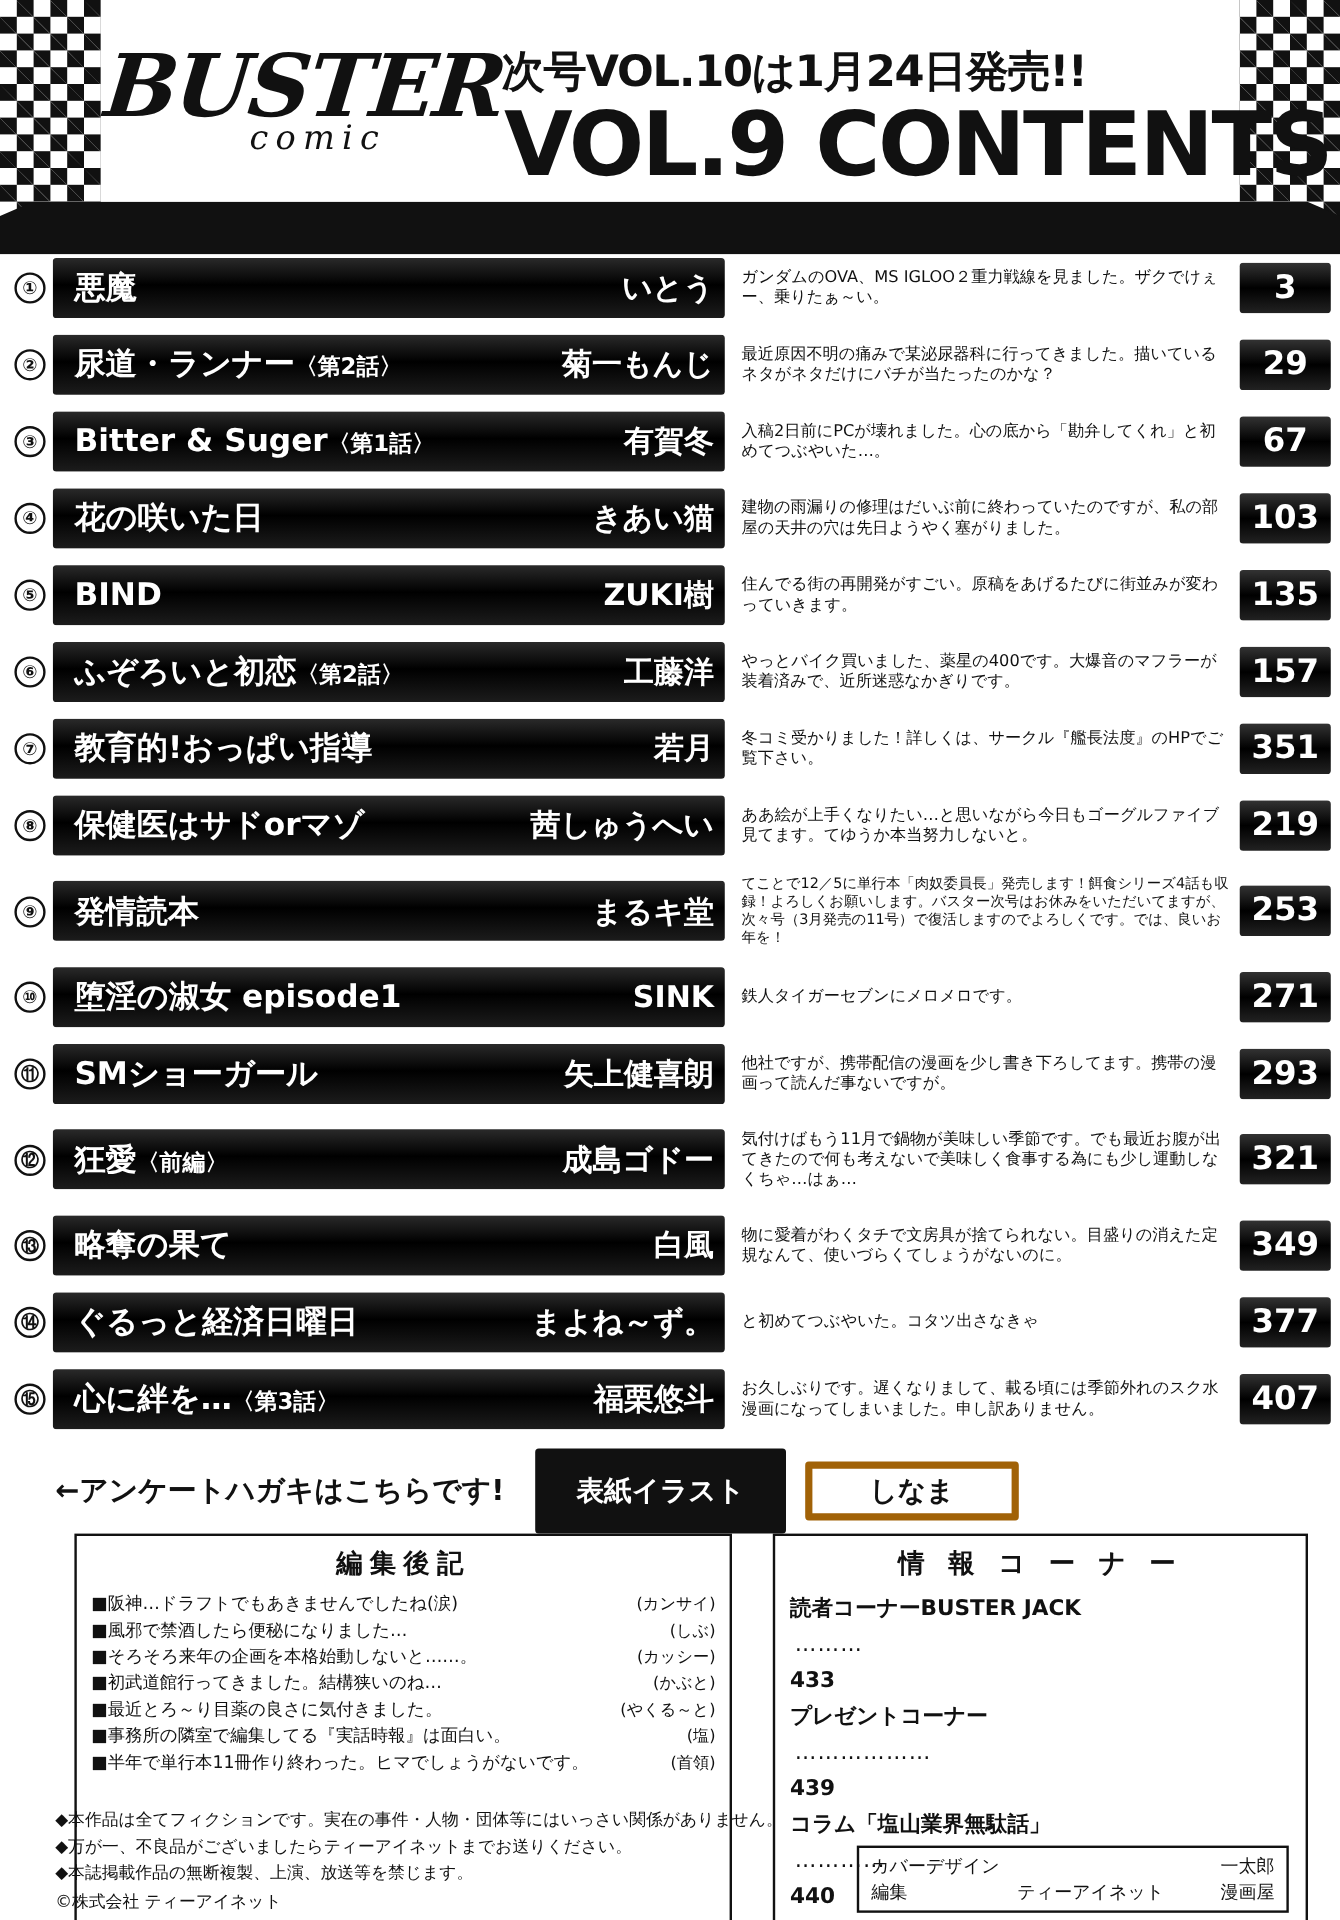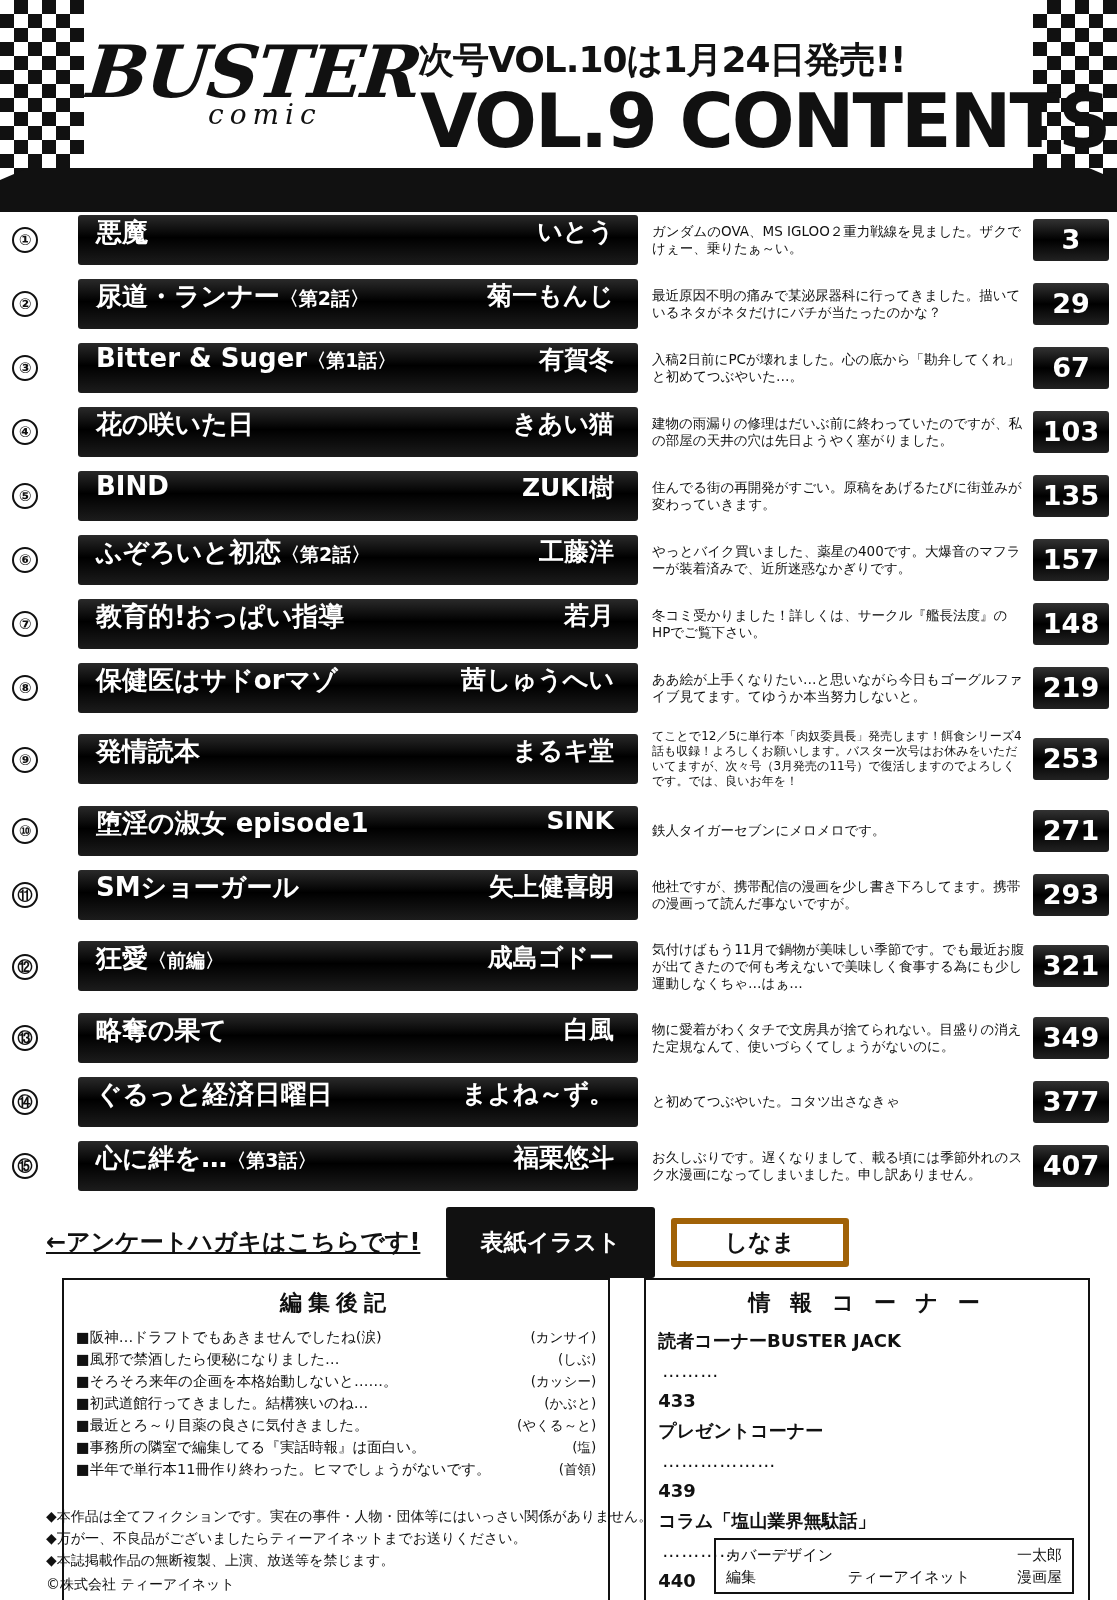--- a/index.html
+++ b/index.html
@@ -106,27 +106,26 @@
     border-radius:50%;
     width:26px; height:26px;
     line-height:22px;
     font-size:15px;
   }
   .bar {
     flex:0 0 560px;
     height:50px;
     background:#111;
     display:flex;
-    align-items:flex-start;
+    align-items:center;
     justify-content:space-between;
-    padding:0 24px 0 18px;
+    padding:0 9px 0 18px;
     border-radius:3px;
     position:relative;
     background-image:linear-gradient(180deg,#2a2a2a 0%,#000 45%,#1c1c1c 100%);
-    margin-left:34px;
   }
   .title {
     color:#fff;
     font-size:26px;
     font-weight:bold;
     white-space:nowrap;
     letter-spacing:0px;
   }
   .title .sub {
     font-size:19px;
@@ -165,21 +164,20 @@
 
   
   .mid-row {
     position:absolute; left:0; top:1222px; width:1117px; height:40px;
     display:flex; align-items:center;
   }
   .q-text {
     font-size:24px; font-weight:bold; color:#111;
     margin-left:46px;
     white-space:nowrap;
-    text-decoration:underline;
   }
   .cover-label {
     margin-left:26px;
     background:#111;
     color:#fff;
     font-size:23px;
     font-weight:bold;
     padding:20px 34px;
     border-radius:3px;
   }
@@ -349,21 +347,21 @@
     <div class="page">157</div>
   </div>
 
   <div class="row">
     <div class="num"><span>⑦</span></div>
     <div class="bar">
       <div class="title"><span>教育的!おっぱい指導</span><span class="sub"></span></div>
       <div class="author">若月</div>
     </div>
     <div class="comment">冬コミ受かりました！詳しくは、サークル『艦長法度』のHPでご覧下さい。</div>
-    <div class="page">148</div>
+    <div class="page">351</div>
   </div>
 
   <div class="row">
     <div class="num"><span>⑧</span></div>
     <div class="bar">
       <div class="title"><span>保健医はサドorマゾ</span><span class="sub"></span></div>
       <div class="author">茜しゅうへい</div>
     </div>
     <div class="comment">ああ絵が上手くなりたい…と思いながら今日もゴーグルファイブ見てます。てゆうか本当努力しないと。</div>
     <div class="page">219</div>

